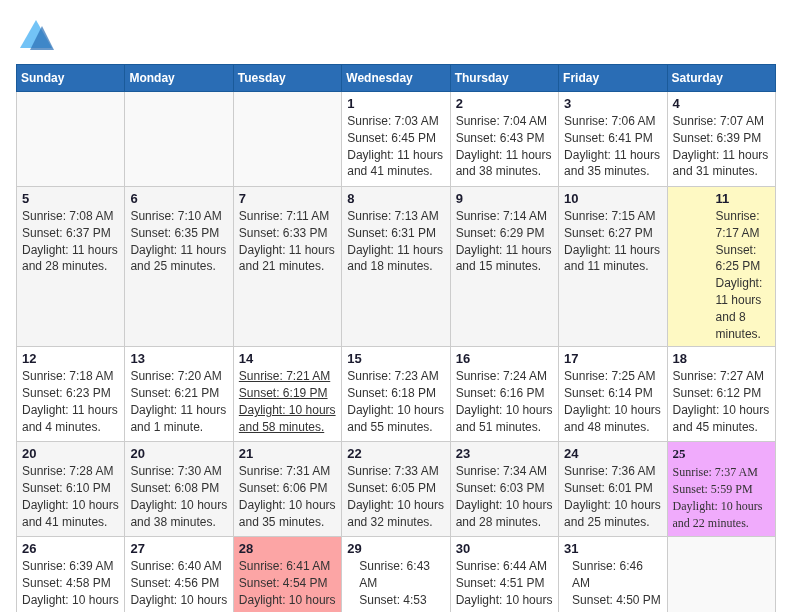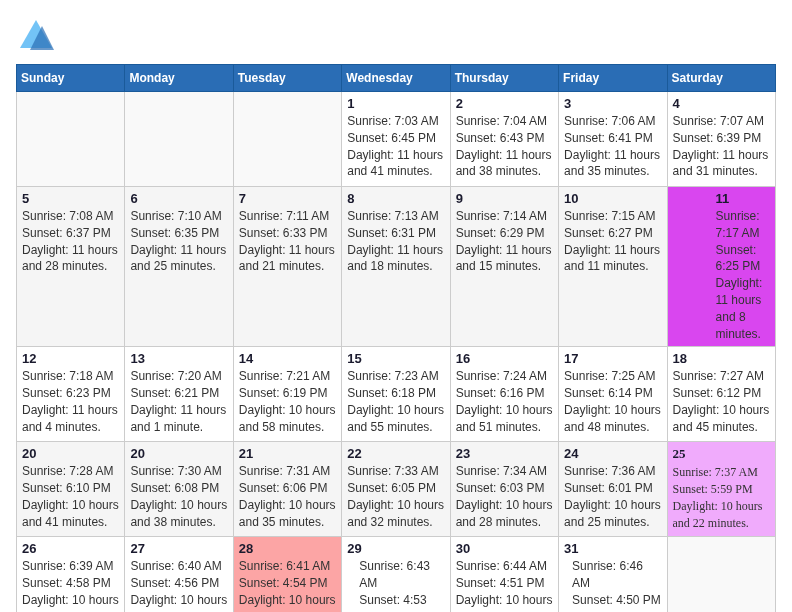--- a/index.html
+++ b/index.html
@@ -201,21 +201,21 @@
 Daylight: 11 hours
 and 15 minutes.</div>
         </td>
         <td style="background: rgb(245, 245, 245);">
           <span class="day-num">10</span>
           <div class="day-info" style="white-space: pre-line;">Sunrise: 7:15 AM
 Sunset: 6:27 PM
 Daylight: 11 hours
 and 11 minutes.</div>
         </td>
-        <td style="background: #d946ef; padding-left: 48px;">
+        <td style="background: #fef9c3; padding-left: 48px;">
           <span class="day-num">11</span>
           <div class="day-info" style="white-space: pre-line;">Sunrise: 7:17 AM
 Sunset: 6:25 PM
 Daylight: 11 hours
 and 8 minutes.</div>
         </td>
       </tr>
       <tr>
         <td style="background: rgb(255, 255, 255);">
           <span class="day-num">12</span>
@@ -226,21 +226,21 @@
         </td>
         <td style="background: rgb(255, 255, 255);">
           <span class="day-num">13</span>
           <div class="day-info" style="white-space: pre-line;">Sunrise: 7:20 AM
 Sunset: 6:21 PM
 Daylight: 11 hours
 and 1 minute.</div>
         </td>
         <td style="background: rgb(255, 255, 255);">
           <span class="day-num">14</span>
-          <div class="day-info" style="white-space: pre-line;">Sunrise: 7:21 AM
+          <div class="day-info" style="white-space: pre-line; text-decoration: underline;">Sunrise: 7:21 AM
 Sunset: 6:19 PM
 Daylight: 10 hours
 and 58 minutes.</div>
         </td>
         <td style="background: rgb(255, 255, 255);">
           <span class="day-num">15</span>
           <div class="day-info" style="white-space: pre-line;">Sunrise: 7:23 AM
 Sunset: 6:18 PM
 Daylight: 10 hours
 and 55 minutes.</div>

